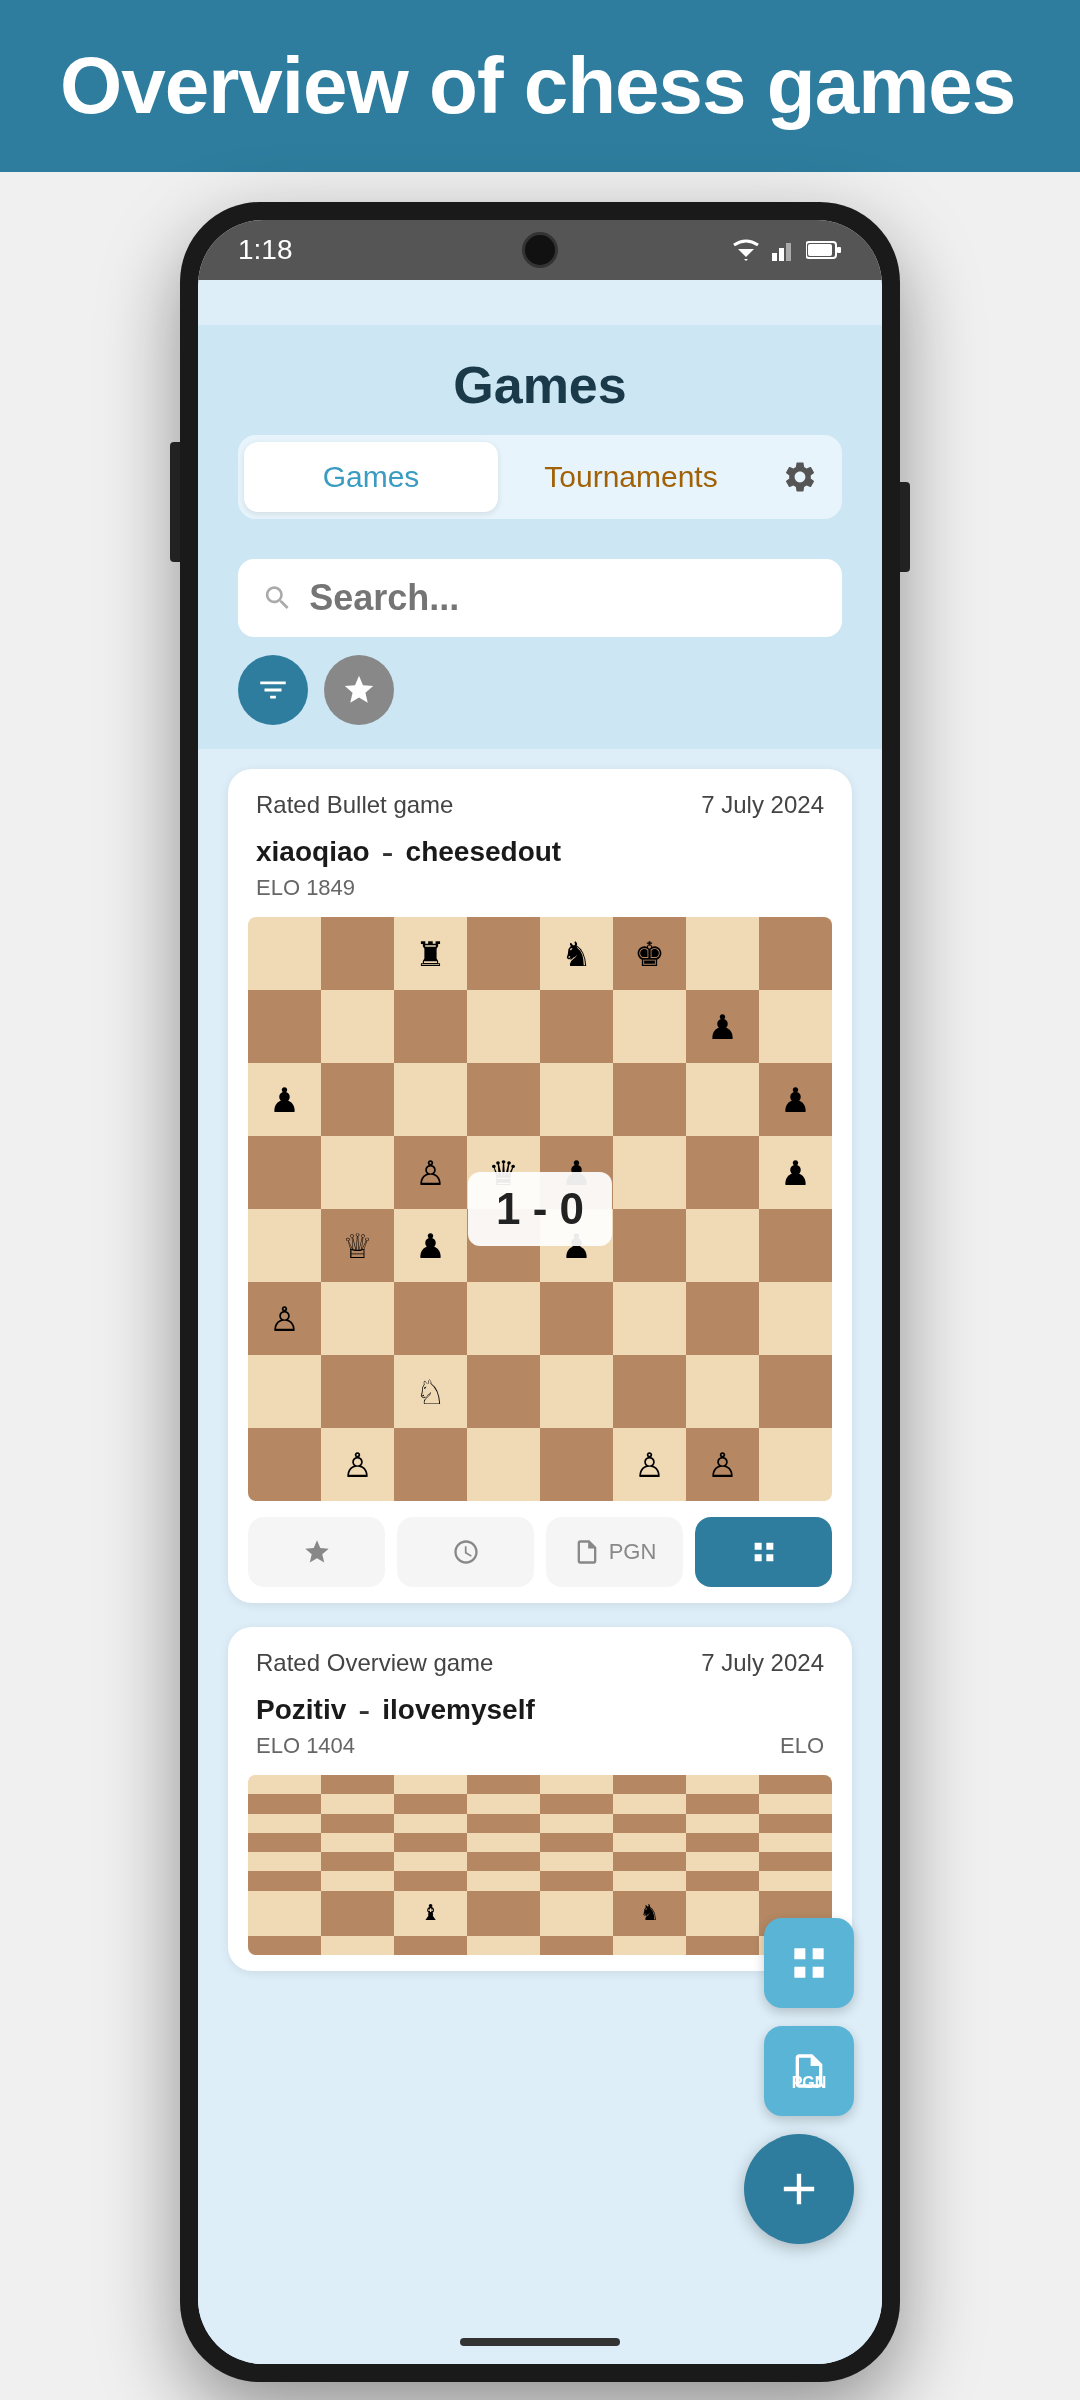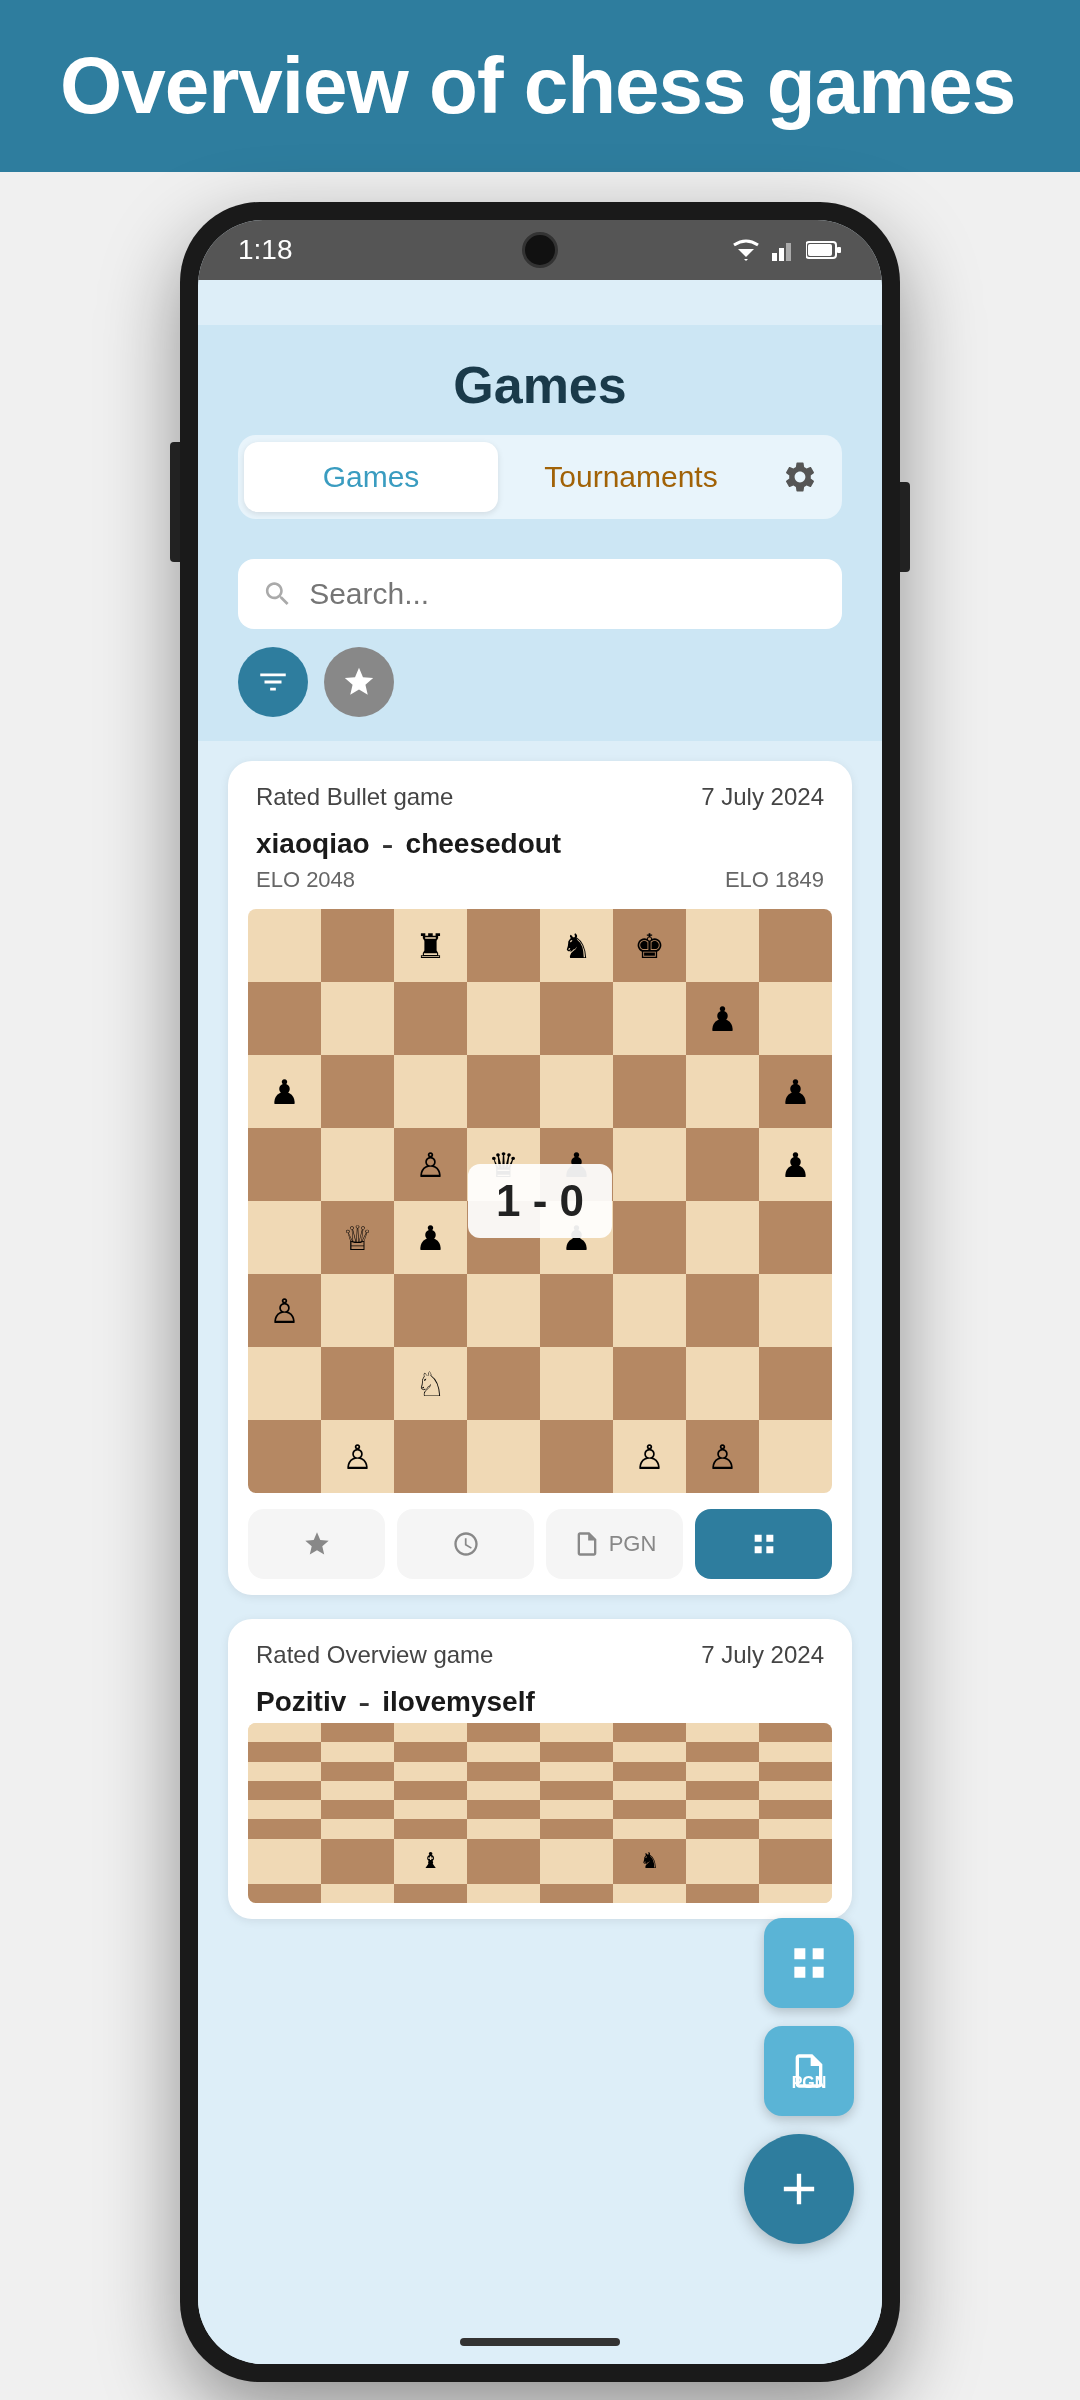--- a/index.html
+++ b/index.html
@@ -148,24 +148,25 @@
       background: white;
       border-radius: 16px;
       display: flex;
       align-items: center;
       padding: 18px 24px;
       gap: 16px;
     }
     .search-bar input {
       border: none;
       outline: none;
-      font-size: 30px;
+      font-size: 36px;
       color: #888;
       width: 100%;
       background: transparent;
+      font-weight: bold;
     }
 
     
     .filter-area {
       background: #cce6f4;
       padding: 18px 40px 24px;
       display: flex;
       gap: 16px;
     }
     .filter-btn {
@@ -473,21 +474,20 @@
           <div class="card-header">
             <span class="game-type">Rated Bullet game</span>
             <span class="game-date">7 July 2024</span>
           </div>
           <div class="players-row">
             <span class="player-name">xiaoqiao</span>
             <span class="dash">-</span>
             <span class="player-name">cheesedout</span>
           </div>
           <div class="elo-row">
-            <span class="elo-left">ELO 2048</span>
             <span class="elo-right">ELO 1849</span>
           </div>
 
           <div class="chess-board">
             <div class="board-grid" id="board1">
                 <div class="cell light"></div>
                 <div class="cell dark"></div>
                 <div class="cell light">
                   <span class="piece">♜</span>
                 </div>
@@ -618,20 +618,24 @@
         <div class="game-card">
           <div class="card-header">
             <span class="game-type">Rated Overview game</span>
             <span class="game-date">7 July 2024</span>
           </div>
           <div class="players-row">
             <span class="player-name">Pozitiv</span>
             <span class="dash">-</span>
             <span class="player-name">ilovemyself</span>
           </div>
+          <div class="elo-row">
+            <span class="elo-left">ELO 1404</span>
+            <span class="elo-right">ELO</span>
+          </div>
 
           <div style="height:180px;margin:0 20px 16px;background:#f0d9b5;border-radius:8px;overflow:hidden;display:grid;grid-template-columns:repeat(8,1fr);" id="board2mini">
               <div style="background: rgb(240, 217, 181); display: flex; align-items: center; justify-content: center; font-size: 22px;"></div>
               <div style="background: rgb(181, 136, 99); display: flex; align-items: center; justify-content: center; font-size: 22px;"></div>
               <div style="background: rgb(240, 217, 181); display: flex; align-items: center; justify-content: center; font-size: 22px;"></div>
               <div style="background: rgb(181, 136, 99); display: flex; align-items: center; justify-content: center; font-size: 22px;"></div>
               <div style="background: rgb(240, 217, 181); display: flex; align-items: center; justify-content: center; font-size: 22px;"></div>
               <div style="background: rgb(181, 136, 99); display: flex; align-items: center; justify-content: center; font-size: 22px;"></div>
               <div style="background: rgb(240, 217, 181); display: flex; align-items: center; justify-content: center; font-size: 22px;"></div>
               <div style="background: rgb(181, 136, 99); display: flex; align-items: center; justify-content: center; font-size: 22px;"></div>

